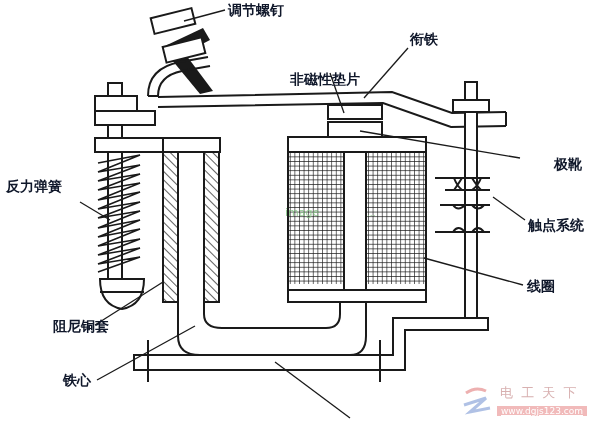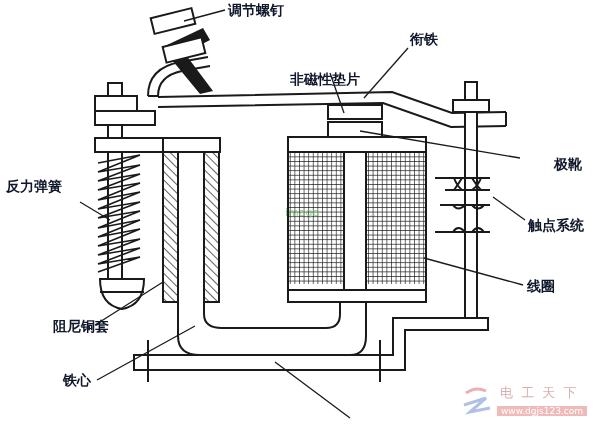--- a/index.html
+++ b/index.html
@@ -123,13 +123,13 @@
 <div class="lbl" style="left:410px; top:31px;">衔铁</div>
 <div class="lbl" style="left:522px; top:156px;margin-left:32px;">极靴</div>
 <div class="lbl" style="left:528px; top:217px;">触点系统</div>
 <div class="lbl" style="left:527px; top:278px;">线圈</div>
 <div class="lbl" style="left:6px; top:178px;">反力弹簧</div>
 <div class="lbl" style="left:27px; top:318px;padding-left:26px;">阻尼铜套</div>
 <div class="lbl" style="left:63px; top:372px;text-align:center;">铁心</div>
 <div class="lbl" style="left:357px; top:432px;">底座</div>
 
 <div class="wm" style="left:500px; top:384px; font-size:13px; color:#d8b0b0; letter-spacing:2px;">电 工 天 下</div>
-<div class="wm" style="left:497px; top:406px; font-size:9px; color:#fff; background:#eeaaaa; padding:0 4px; opacity:0.8;">www.dgjs123.com</div>
+<div class="wm" style="left:497px; top:406px; font-size:9px; color:#fff; background:#eeaaaa; padding:0 4px; opacity:0.8;text-decoration:underline;">www.dgjs123.com</div>
 
 </body></html>

